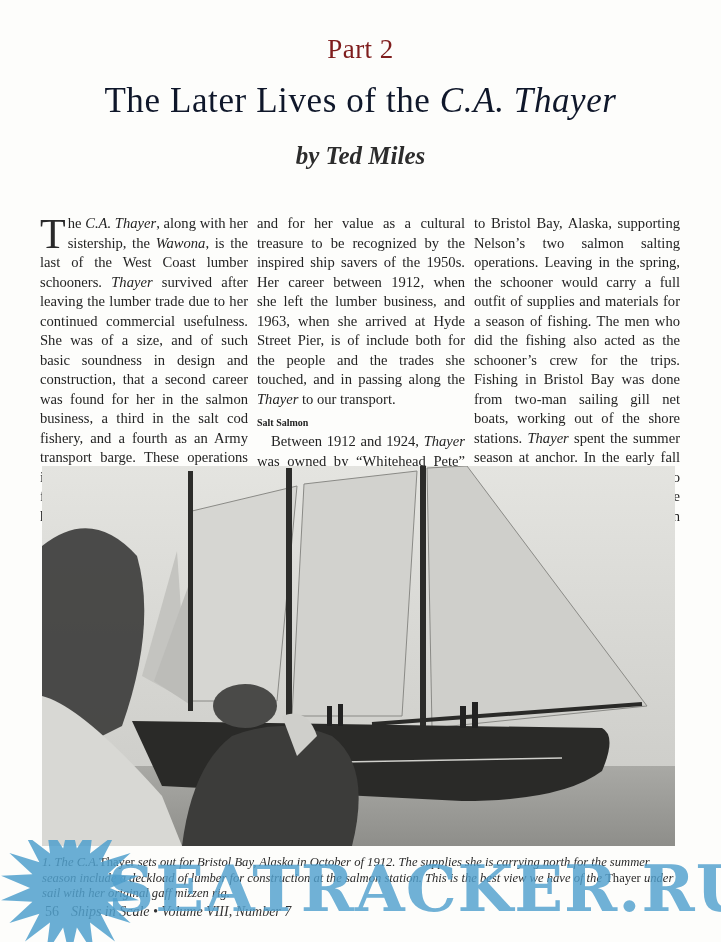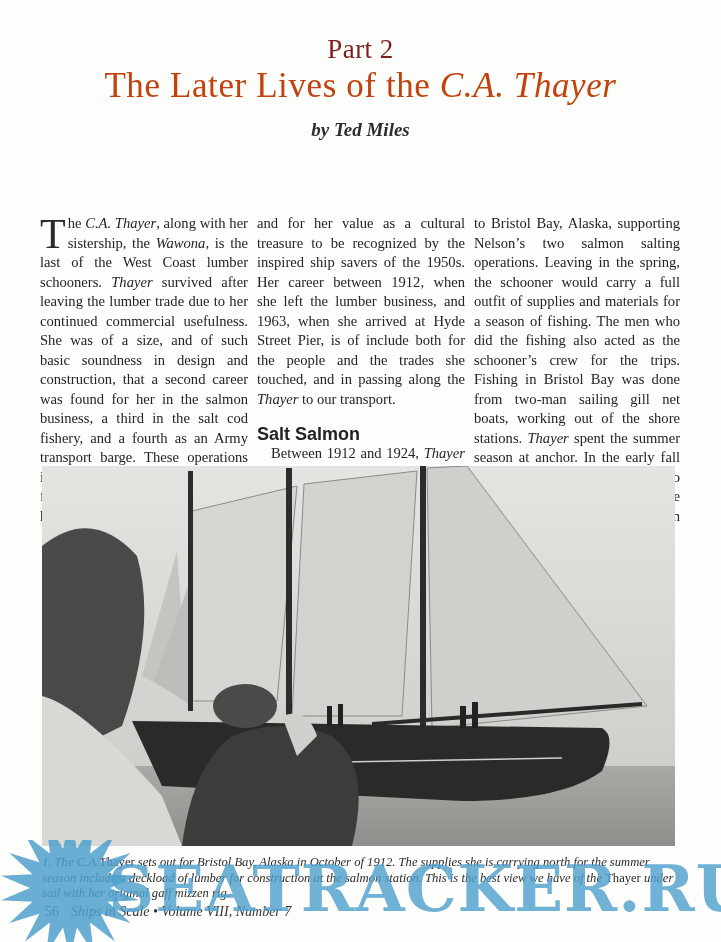--- a/index.html
+++ b/index.html
@@ -2,31 +2,31 @@
 <html><head>
 <meta charset="utf-8">
 <style>
   html, body { margin: 0; padding: 0; }
   body {
     width: 721px; height: 942px; background: #fdfdfb; position: relative; overflow: hidden;
     font-family: "Liberation Serif", "DejaVu Serif", serif; color: #1c1c1c;
   }
   .title-block { position: absolute; left: 0; top: 34px; width: 721px; text-align: center; }
   .part { font-size: 27px; line-height: 30px; color: #7f1d1d; letter-spacing: 0.5px; }
-  .main-title { font-size: 35px; line-height: 40px; color: #c2410c; letter-spacing: 0.6px; margin-top: 2px; }
+  .main-title { font-size: 35px; line-height: 40px; color: #0f172a; letter-spacing: 0.6px; margin-top: 17px; }
   .main-title i { font-style: italic; }
-  .byline { font-size: 19px; line-height: 26px; font-style: italic; font-weight: bold; color: #2c2c2c; margin-top: 11px; }
+  .byline { font-size: 25px; line-height: 26px; font-style: italic; font-weight: bold; color: #2c2c2c; margin-top: 22px; }
 
   .col { position: absolute; top: 214px; width: 208px; font-size: 14.6px; line-height: 19.5px; text-align: justify; color: #232323; }
   .col p { margin: 0; }
   .col1 { left: 40px; }
   .col2 { left: 257px; }
   .col3 { left: 474px; width: 206px; }
   .dropcap { float: left; font-size: 42px; line-height: 34px; margin: 3px 2px 0 0; color: #2a2a2a; }
-  .subhead { font-family: Liberation Sans, sans-serif; font-weight: bold; font-size: 18px; margin-top: 16px; line-height: 19px; }
+  .subhead { font-family: Liberation Serif, serif; font-weight: bold; font-size: 10px; margin-top: 4px; line-height: 19px; }
   .indent { text-indent: 14px; }
 
   .photo { position: absolute; left: 42px; top: 466px; width: 633px; height: 380px; overflow: hidden; background: #dcdcd8; }
   .photo svg { display: block; }
 
   .caption { position: absolute; left: 42px; top: 855px; width: 640px; font-size: 12.6px; line-height: 15.5px; font-style: italic; color: #2a2a2a; }
   .caption .up { font-style: normal; }
   .folio { position: absolute; left: 45px; top: 904px; font-size: 14px; font-style: italic; color: #333; }
   .folio .num { font-style: normal; margin-right: 12px; }
 

